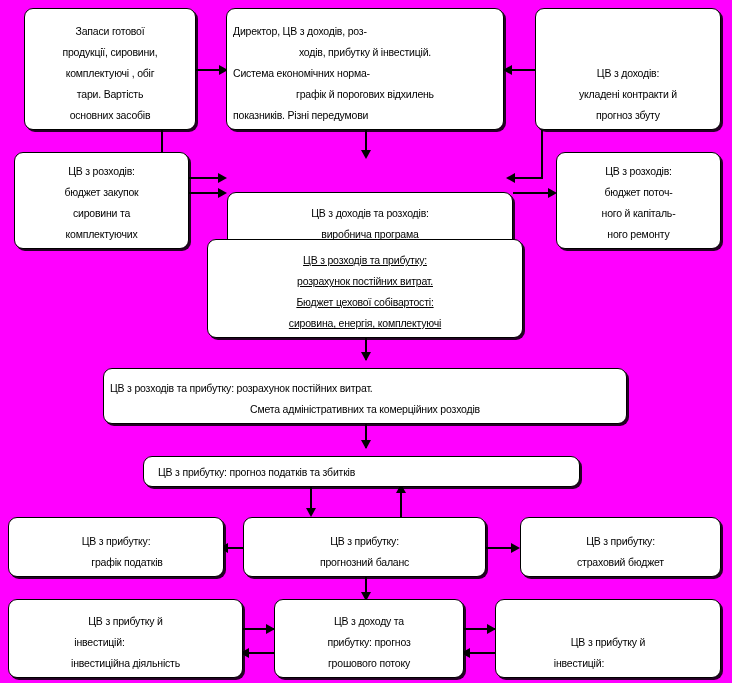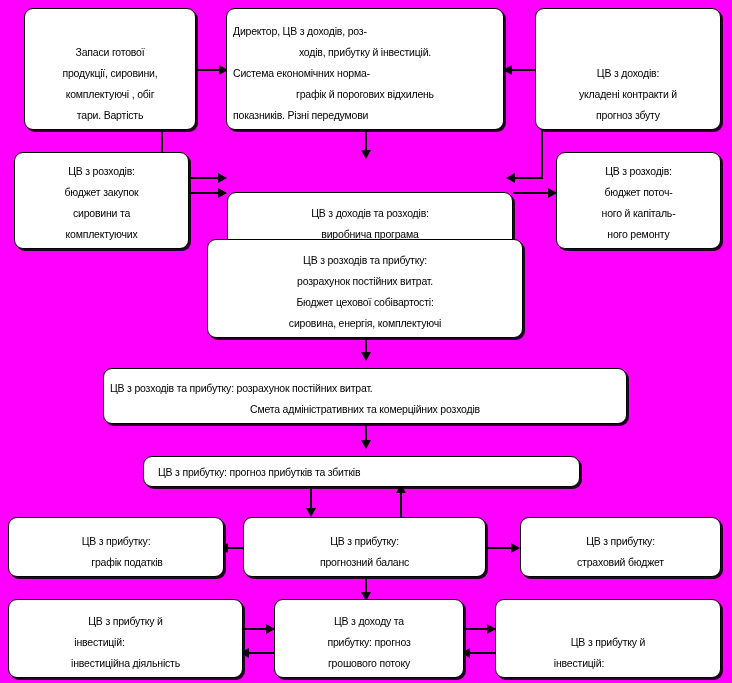--- a/index.html
+++ b/index.html
@@ -137,20 +137,21 @@
   <div class="arrow right" style="left:487px; top:624px;"></div>
 
   <div class="seg h" style="left:464px; top:652px; width:32px;"></div>
   <div class="arrow left" style="left:461px; top:648px;"></div>
 
   <div class="node ta-center" style="left:24px; top:8px; width:172px; height:122px;">
     <span class="line">Запаси готової</span>
     <span class="line">продукції, сировини,</span>
     <span class="line">комплектуючі , обіг</span>
     <span class="line">тари. Вартість</span>
+    <span class="line">основних засобів</span>
   </div>
 
   <div class="node ta-mixed" style="left:226px; top:8px; width:278px; height:122px;">
     <span class="line l">Директор, ЦВ з доходів, роз-</span>
     <span class="line">ходів, прибутку й інвестицій.</span>
     <span class="line l">Система економічних норма-</span>
     <span class="line">графік й порогових відхилень</span>
     <span class="line l">показників. Різні передумови</span>
   </div>
 
@@ -172,34 +173,34 @@
     <span class="line">виробнича програма</span>
   </div>
 
   <div class="node ta-center" style="left:556px; top:152px; width:165px; height:97px;">
     <span class="line">ЦВ з розходів:</span>
     <span class="line">бюджет поточ-</span>
     <span class="line">ного й капіталь-</span>
     <span class="line">ного ремонту</span>
   </div>
 
-  <div class="node ta-center" style="left:207px; top:239px; width:316px; height:99px;">
+  <div class="node ta-center" style="left:207px; top:239px; width:316px; height:99px;text-decoration:underline;">
     <span class="line">ЦВ з розходів та прибутку:</span>
     <span class="line">розрахунок постійних витрат.</span>
     <span class="line">Бюджет цехової собівартості:</span>
     <span class="line">сировина, енергія, комплектуючі</span>
   </div>
 
   <div class="node ta-mixed" style="left:103px; top:368px; width:524px; height:56px; ">
     <span class="line l">ЦВ з розходів та прибутку: розрахунок постійних витрат.</span>
     <span class="line" style="text-align:center;">Смета адміністративних та комерційних розходів</span>
   </div>
 
   <div class="node ta-left" style="left:143px; top:456px; width:437px; height:31px; padding-left:14px;">
-    <span class="line">ЦВ з прибутку: прогноз прибутків та збитків</span>
+    <span class="line">ЦВ з прибутку: прогноз податків та збитків</span>
   </div>
 
   <div class="node ta-center" style="left:8px; top:517px; width:216px; height:60px;">
     <span class="line">ЦВ з прибутку:</span>
     <span class="line l" style="padding-left:22px;">графік податків</span>
   </div>
 
   <div class="node ta-center" style="left:243px; top:517px; width:243px; height:60px;">
     <span class="line">ЦВ з прибутку:</span>
     <span class="line">прогнозний баланс</span>

